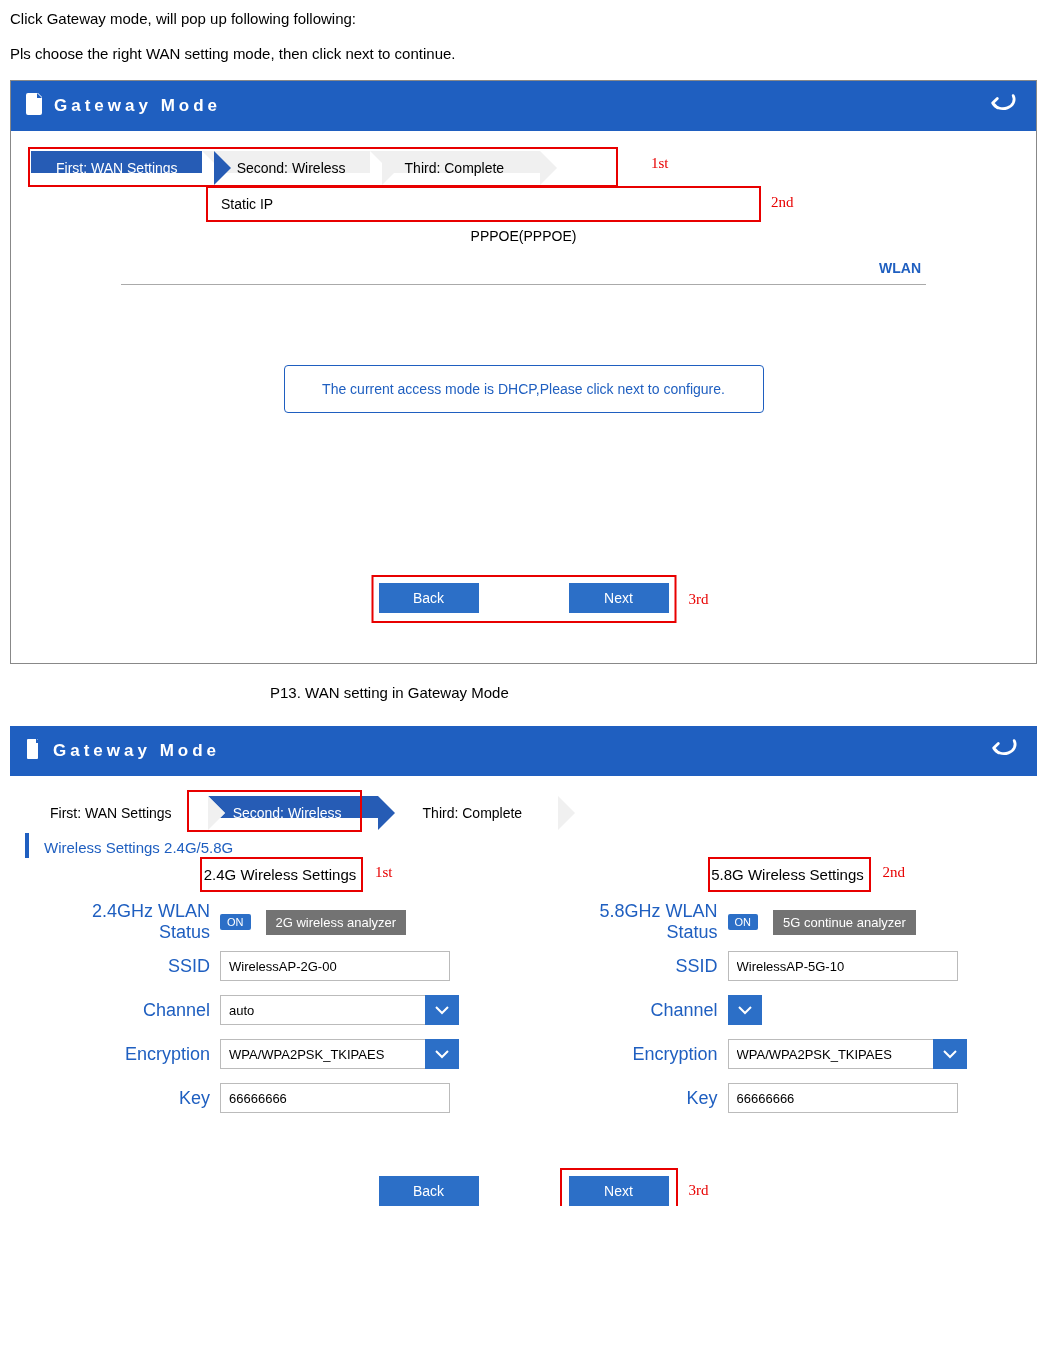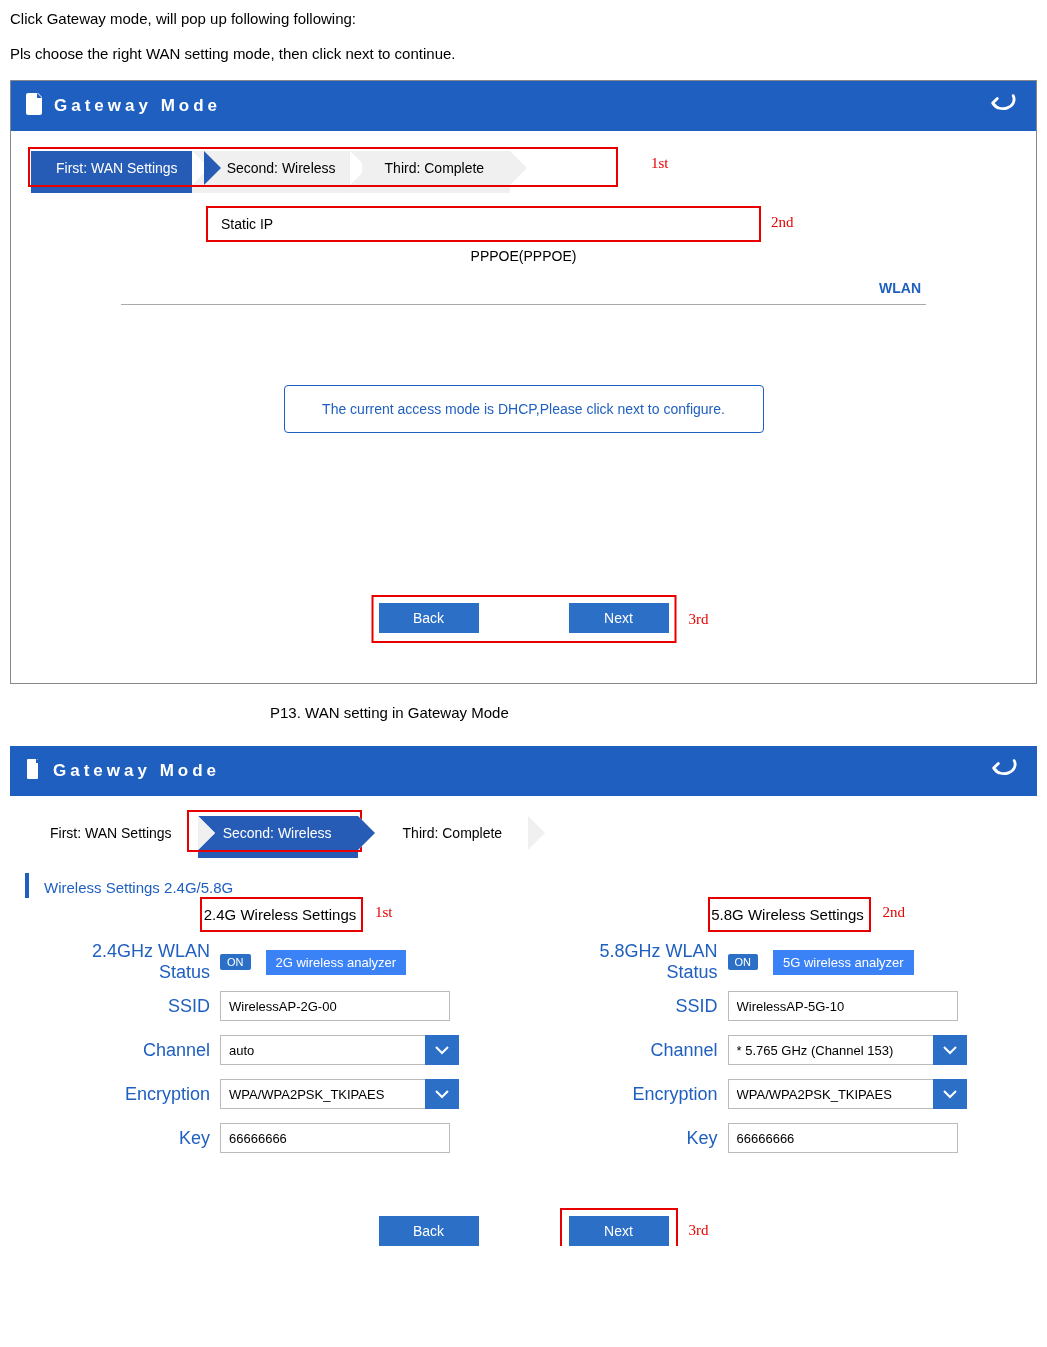--- a/index.html
+++ b/index.html
@@ -10,21 +10,21 @@
     .doc-para { font-size: 15px; margin-bottom: 18px; }
     
     .screenshot-wrap { border: 1px solid #888; margin: 0 10px 20px 10px; background: #fff; }
     
     .header-bar { background: #1f5fc0; color: #fff; height: 50px; display: flex; align-items: center; justify-content: space-between; padding: 0 15px; }
     .header-left { display: flex; align-items: center; gap: 10px; }
     .header-title { font-weight: bold; font-size: 17px; letter-spacing: 4px; }
     .back-arrow-icon svg { width: 38px; height: 28px; }
     
     .step-tabs-row { display: flex; align-items: center; padding: 20px 0 15px 0; position: relative; }
-    .step-tab { position: relative; height: 42px; line-height: 34px; padding: 0 26px 0 25px; font-size: 14px; background: #f0f0f0; color: #000; }
+    .step-tab { position: relative; height: 22px; line-height: 34px; padding: 0 36px 0 25px; font-size: 14px; background: #f0f0f0; color: #000; }
     .step-tab.active { background: #265cb5; color: #fff; }
     .step-tab:not(:first-child) { margin-left: -12px; padding-left: 35px; }
     .step-tab::after { content: ""; position: absolute; right: -17px; top: 0; width: 0; height: 0; border-top: 17px solid transparent; border-bottom: 17px solid transparent; border-left: 17px solid #f0f0f0; z-index: 2; }
     .step-tab.active::after { border-left-color: #265cb5; }
     .step-tab:not(:first-child)::before { content: ""; position: absolute; left: 0; top: 0; width: 0; height: 0; border-top: 17px solid transparent; border-bottom: 17px solid transparent; border-left: 17px solid #fff; z-index: 1; }
     .step-tab.first { margin-left: 20px; }
     
     .red-box { border: 2px solid #e80000; position: absolute; pointer-events: none; }
     .ann-label { color: #e80000; font-size: 15px; font-family: 'Times New Roman', serif; position: absolute; }
     
@@ -43,21 +43,21 @@
     .screenshot2 .step-tabs-row { padding: 20px 0 15px 10px; }
     
     .ws-header { color: #1f5fc0; font-size: 15px; padding: 15px 0 10px 15px; border-left: 4px solid #1f5fc0; margin-left: 15px; height: 20px; line-height: 0; display: flex; align-items: center; }
     
     .settings-columns { display: flex; padding: 0 20px 10px 20px; position: relative; gap: 28px; }
     .settings-col { flex: 1; padding: 0 15px; }
     .col-heading { text-align: center; font-size: 15px; padding: 8px; margin-bottom: 15px; }
     .form-row { display: flex; align-items: center; margin-bottom: 12px; height: 32px; }
     .form-label { color: #1f5fc0; width: 175px; text-align: right; padding-right: 10px; font-size: 18px; }
     .on-badge { background: #2c6fc7; color: #fff; font-size: 11px; padding: 2px 7px; border-radius: 2px; margin-right: 15px; }
-    .analyzer-btn { background: #3b82f6; color: #fff; font-size: 13px; padding: 5px 10px; border: none; }
+    .analyzer-btn { background: #737373; color: #fff; font-size: 13px; padding: 5px 10px; border: none; }
     .text-input { border: 1px solid #bbb; height: 30px; padding: 0 8px; font-size: 13px; width: 230px; }
     .select-wrap { display: flex; width: 239px; }
     .select-wrap .text-input { flex: 1; width: auto; border-right: none; }
     .dropdown-btn { width: 34px; height: 30px; background: #2c6fc7; border: none; display: flex; align-items: center; justify-content: center; }
     .dropdown-btn svg { width: 14px; height: 10px; }
     
     .btn-row2 { display: flex; gap: 90px; justify-content: center; margin: 40px 0 0 0; position: relative; }
   </style>
 </head>
 <body>
@@ -188,30 +188,29 @@
 
     <div class="settings-col">
       <div style="position:relative;">
         <div class="col-heading" style="margin-left:150px; width:170px;">5.8G Wireless Settings</div>
         <div class="red-box" style="left:155px; top:-1px; width:163px; height:35px;"></div>
         <span class="ann-label" style="left:330px; top:6px;">2nd</span>
       </div>
       <div class="form-row">
         <div class="form-label">5.8GHz WLAN Status</div>
         <span class="on-badge">ON</span>
-        <button class="analyzer-btn">5G wireless analyzer</button>
+        <button class="analyzer-btn">5G continue analyzer</button>
       </div>
       <div class="form-row">
         <div class="form-label">SSID</div>
         <input class="text-input" value="WirelessAP-5G-10" style="">
       </div>
       <div class="form-row">
         <div class="form-label">Channel</div>
         <div class="select-wrap">
-          <input class="text-input" value="* 5.765 GHz (Channel 153)" style="">
           <button class="dropdown-btn">
               <svg viewBox="0 0 14 10">
                 <path d="M1 2 L7 8 L13 2" stroke="#fff" stroke-width="2" fill="none"></path>
               </svg>
             </button>
         </div>
       </div>
       <div class="form-row">
         <div class="form-label">Encryption</div>
         <div class="select-wrap">

